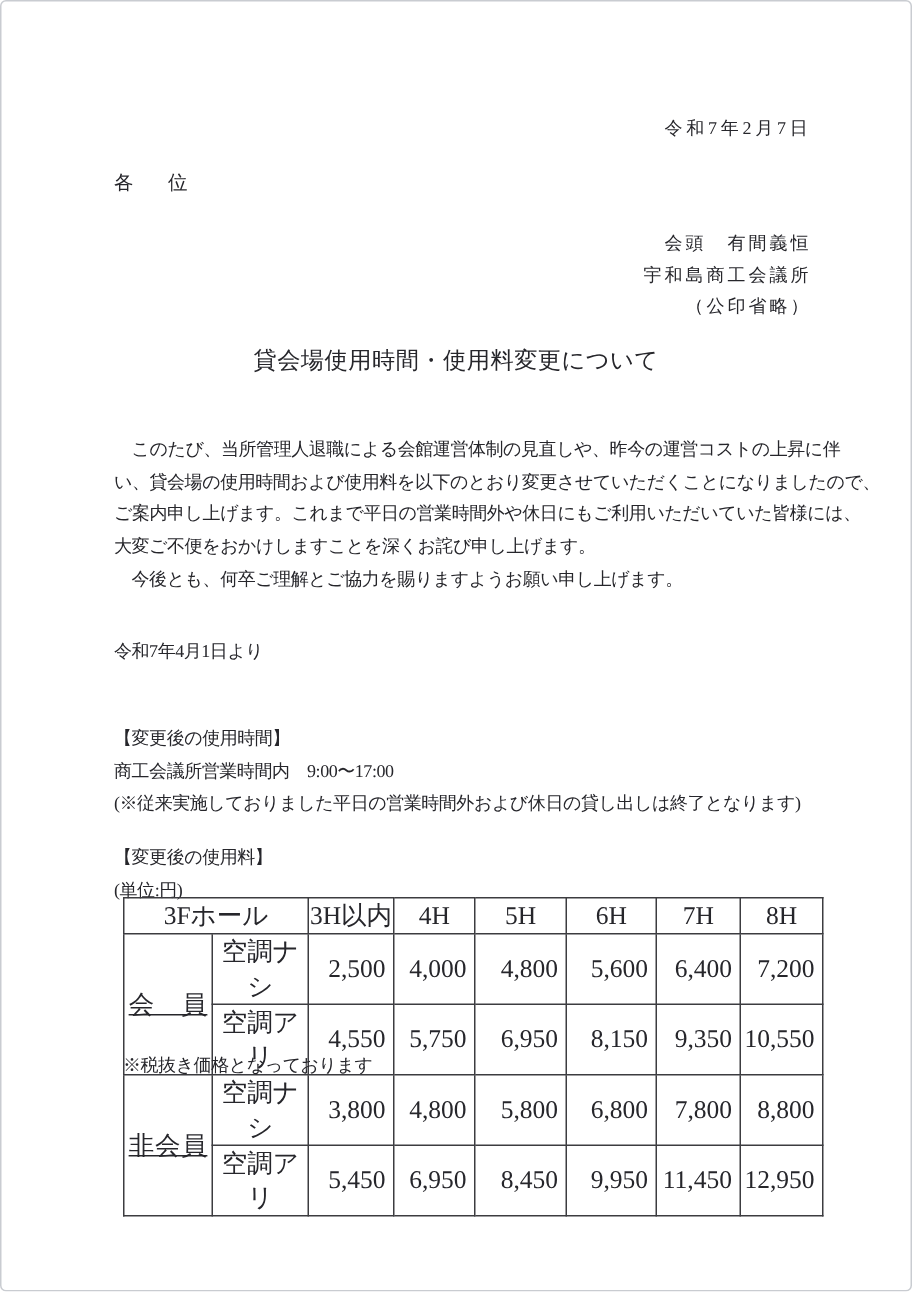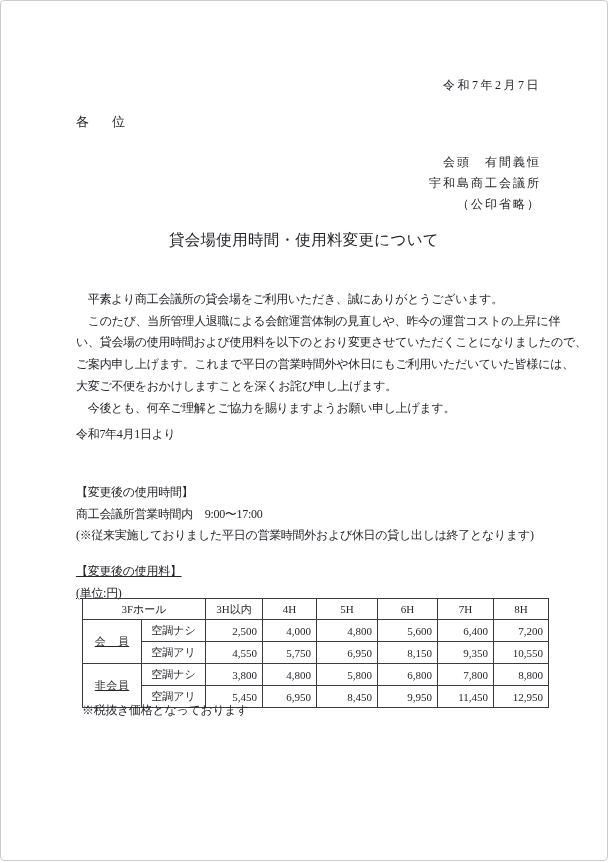--- a/index.html
+++ b/index.html
@@ -15,22 +15,22 @@
     box-sizing:border-box;
   }
   .abs { position:absolute; }
   .date-line   { top:76px;  right:66px; font-size:12px; letter-spacing:2.5px; }
   .recipient   { top:112px; left:75px;  font-size:13px; letter-spacing:5px; }
   .sender      { top:151px; right:66px; text-align:right; font-size:12px; line-height:21px; letter-spacing:2px; }
   .doc-title   { top:229px; left:0; width:100%; text-align:center; font-size:15.5px; letter-spacing:0.3px; }
   .body-text   { top:288px; left:75px; font-size:12px; line-height:21.7px; letter-spacing:-0.3px; }
   .sec-apply   { top:423px; left:75px; font-size:12px; line-height:21.7px; letter-spacing:-0.3px; }
   .sec-hours   { top:481px; left:75px; font-size:12px; line-height:21.7px; letter-spacing:-0.3px; }
-  .sec-fees    { top:560px; left:75px; font-size:12px; line-height:21.7px; letter-spacing:-0.3px;text-decoration:underline; }
-  .fee-table   { top:597px; left:81px; border-collapse:collapse; table-layout:fixed; font-size:11px; }
+  .sec-fees    { top:560px; left:75px; font-size:12px; line-height:21.7px; letter-spacing:-0.3px; }
+  .fee-table   { top:597px; left:81px; border-collapse:collapse; table-layout:fixed; font-size:17px; }
   .fee-table td { border:1px solid #3c3c40; padding:0; overflow:hidden; }
   .fee-table .hd  { height:20px; text-align:center; }
   .fee-table .grp { text-align:center; letter-spacing:0.5px;text-decoration:underline; }
   .fee-table .lbl { height:21px; text-align:center; }
   .fee-table .num { height:21px; text-align:right; padding-right:5px; }
   .tax-note    { top:699px; left:81px; font-size:12px; line-height:21.7px; letter-spacing:-0.3px; }
 </style>
 </head>
 <body>
 
@@ -42,21 +42,20 @@
 
   <div class="abs sender">
     <div>会頭　有間義恒</div>
     <div>宇和島商工会議所</div>
     <div>（公印省略）</div>
   </div>
 
   <div class="abs doc-title">貸会場使用時間・使用料変更について</div>
 
   <div class="abs body-text">
-    <div>　平素より商工会議所の貸会場をご利用いただき、誠にありがとうございます。</div>
     <div>　このたび、当所管理人退職による会館運営体制の見直しや、昨今の運営コストの上昇に伴</div>
     <div>い、貸会場の使用時間および使用料を以下のとおり変更させていただくことになりましたので、</div>
     <div>ご案内申し上げます。これまで平日の営業時間外や休日にもご利用いただいていた皆様には、</div>
     <div>大変ご不便をおかけしますことを深くお詫び申し上げます。</div>
     <div>　今後とも、何卒ご理解とご協力を賜りますようお願い申し上げます。</div>
   </div>
 
   <div class="abs sec-apply">
     <div>令和7年4月1日より</div>
   </div>

